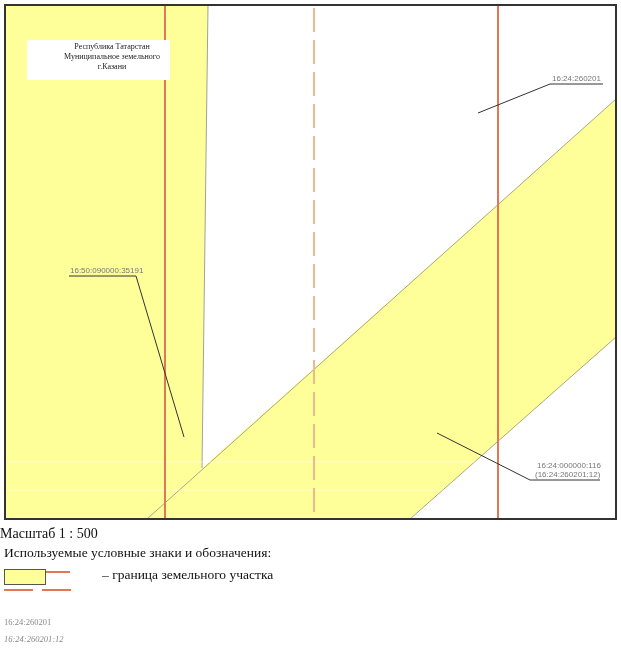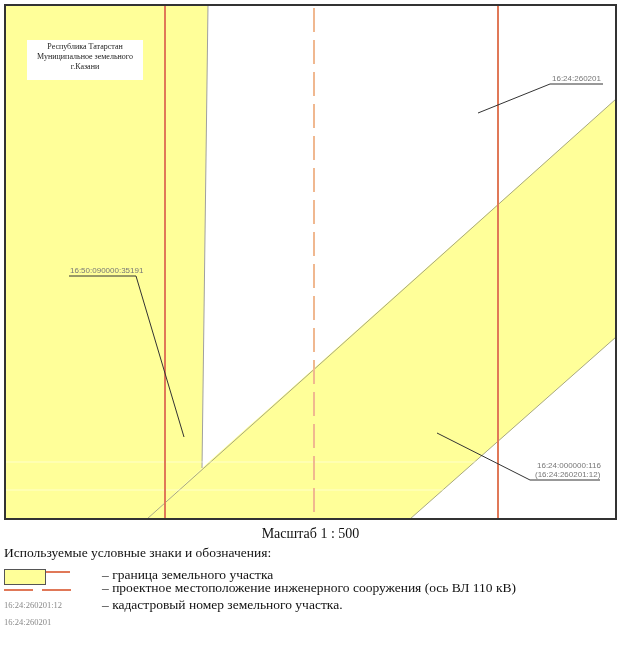--- a/index.html
+++ b/index.html
@@ -1,20 +1,20 @@
 <!DOCTYPE html>
 <html><head>
   <meta charset="utf-8">
   <style>
     html, body { margin: 0; padding: 0; background: #ffffff; }
     body { width: 621px; height: 658px; position: relative; overflow: hidden; font-family: "Liberation Serif", serif; }
     #map { position: absolute; left: 0; top: 0; width: 621px; height: 525px; }
-    .title-box { position: absolute; left: 27px; top: 40px; width: 116px; height: 38px; background: #ffffff; font-size: 8px; line-height: 10px; text-align: center; color: #222; padding-top: 2px; }
+    .title-box { position: absolute; left: 27px; top: 40px; width: 116px; height: 38px; background: #ffffff; font-size: 8px; line-height: 10px; text-align: center; color: #222; padding-top: 2px; padding-left: 27px; }
     .title-box div { white-space: nowrap; }
-    .scale { position: absolute; left: 0; width: 621px; top: 526px; text-align: center; font-size: 14px; color: #111; }
+    .scale { position: absolute; left: 0; width: 621px; top: 526px; text-align: left; font-size: 14px; color: #111; }
     .legend-title { position: absolute; left: 4px; top: 545px; font-size: 13.5px; color: #111; text-align: right; }
     .legend-row { position: absolute; left: 4px; height: 18px; width: 610px; }
     .legend-row .sym { position: absolute; left: 0; top: 0; width: 72px; height: 18px; }
     .legend-row .desc { position: absolute; left: 98px; top: 0; font-size: 13.5px; color: #111; white-space: nowrap; }
     .sym-line { position: absolute; left: 0; top: 9px; width: 66px; height: 2px; background: #e07858; }
     .sym-dash1 { position: absolute; left: 0; top: 9px; width: 29px; height: 2px; background: #e07858; }
     .sym-dash2 { position: absolute; left: 38px; top: 9px; width: 29px; height: 2px; background: #e07858; }
     .sym-box { position: absolute; left: 0; top: 2px; width: 40px; height: 14px; background: #ffff99; border: 1px solid #555; }
     .sym-text { position: absolute; left: 0; top: 3px; font-size: 8.5px; color: #888; white-space: nowrap; }
   </style>
@@ -66,31 +66,29 @@
 <div class="legend-row" style="top:562px;">
   <div class="sym">
       <div class="sym-line"></div>
     </div>
 </div>
 <div class="legend-row" style="top:580px;">
   <div class="sym">
       <div class="sym-dash1"></div>
       <div class="sym-dash2"></div>
     </div>
-  <div class="desc">– проектное местоположение инженерного сооружения (ось ВЛ 110 кВ)</div>
 </div>
 <div class="legend-row" style="top:567px;">
   <div class="sym">
       <div class="sym-box"></div>
     </div>
   <div class="desc">– граница земельного участка</div>
 </div>
 <div class="legend-row" style="top:614px;">
   <div class="sym">
       <span class="sym-text">16:24:260201</span>
     </div>
 </div>
-<div class="legend-row" style="top:597px;">
+<div class="legend-row" style="top:631px;font-style:italic;">
   <div class="sym">
       <span class="sym-text">16:24:260201:12</span>
     </div>
-  <div class="desc">– кадастровый номер земельного участка.</div>
 </div>
 
 </body></html>

